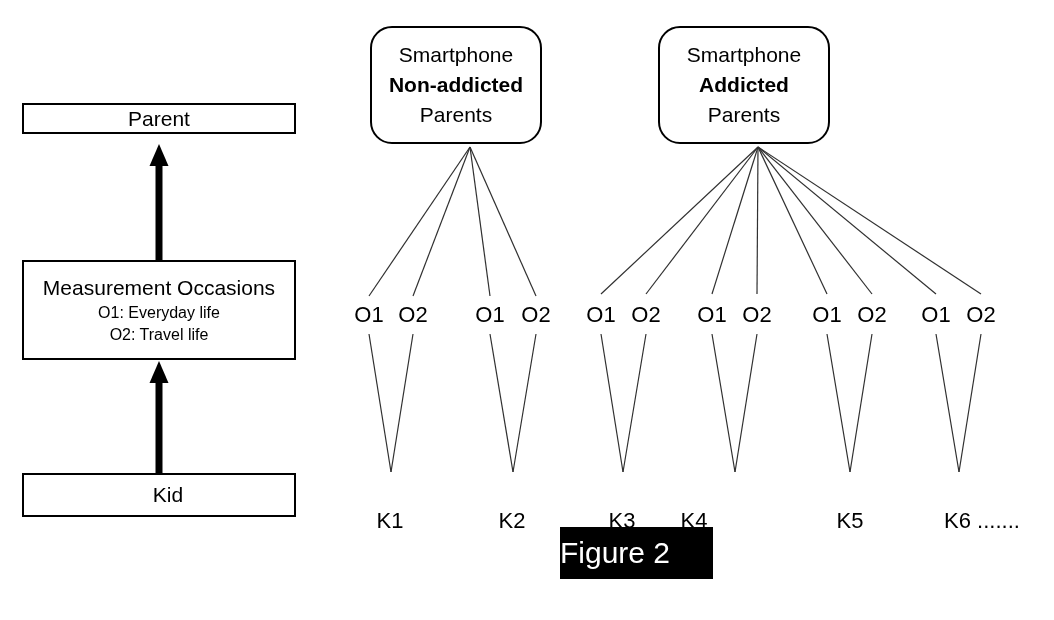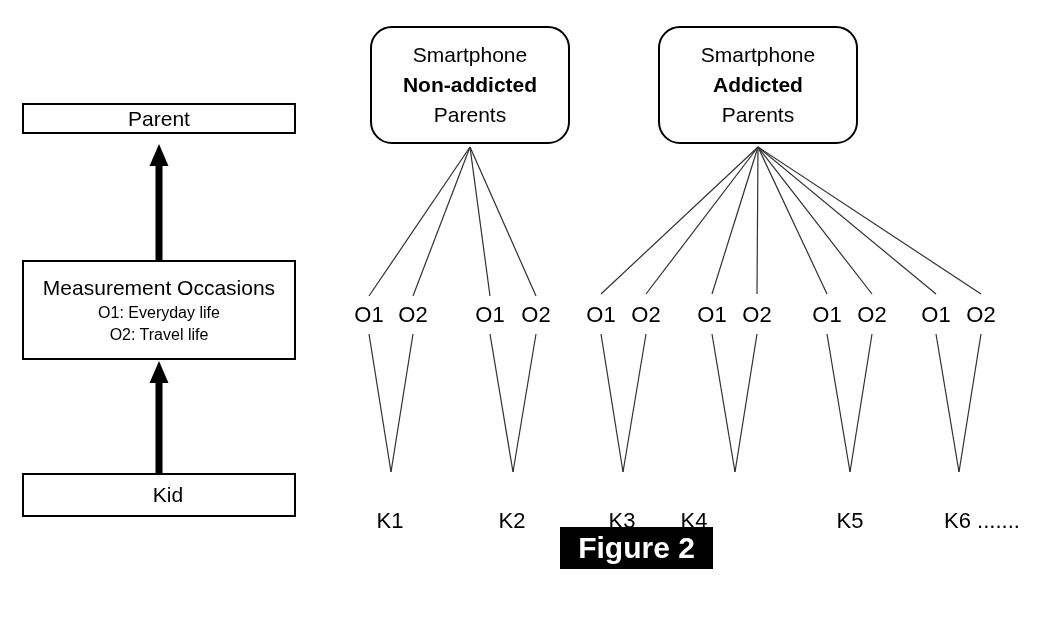--- a/index.html
+++ b/index.html
@@ -32,21 +32,21 @@
     text-align: center;
   }
   .parent-box { top: 103px; height: 31px; font-size: 21px; }
   .occasions-box { top: 260px; height: 100px; }
   .kid-box { top: 473px; height: 44px; font-size: 21px; padding-left: 18px; }
   .occ-title { font-size: 21px; line-height: 28px; }
   .occ-sub { font-size: 16px; line-height: 22px; }
   .round-box {
     position: absolute;
     top: 26px;
-    width: 200px;
+    width: 172px;
     height: 118px;
     border: 2px solid #000000;
     border-radius: 22px;
     background: #ffffff;
     box-sizing: border-box;
     display: flex;
     flex-direction: column;
     align-items: center;
     justify-content: center;
     text-align: center;
@@ -69,28 +69,27 @@
     transform: translateX(-50%);
     font-size: 22px;
     white-space: nowrap;
     margin-top: 27px;
   }
   .figure-caption {
     position: absolute;
     left: 560px;
     top: 527px;
     width: 153px;
-    height: 42px;
+    height: 52px;
     background: #000000;
     color: #ffffff;
     display: flex;
     align-items: center;
-    justify-content: center;
     font-size: 30px;
-    font-weight: bold;
+    font-weight: normal;
   }
 </style>
 </head>
 <body>
 
 <div class="stage">
 
   <svg class="wires" width="1054" height="620" viewBox="0 0 1054 620" xmlns="http://www.w3.org/2000/svg">
 
     <g stroke="#000000" fill="#000000">

